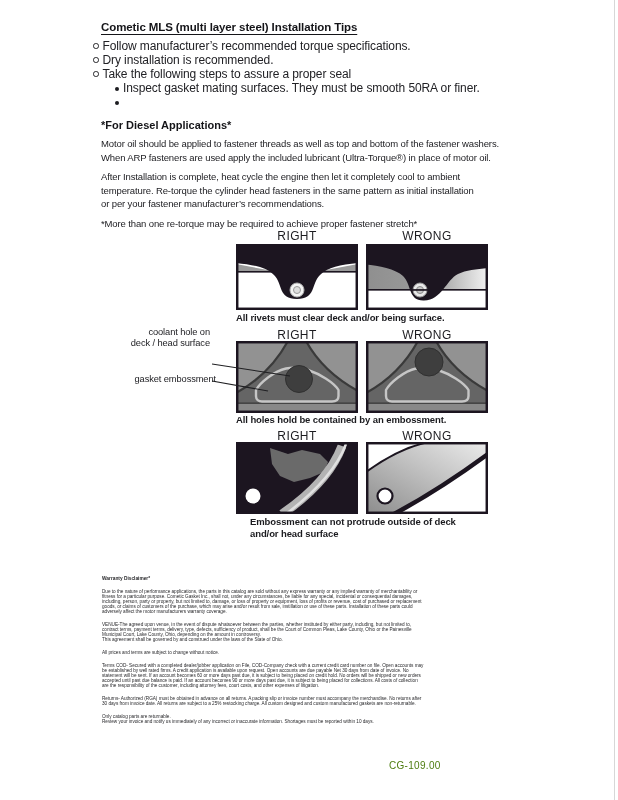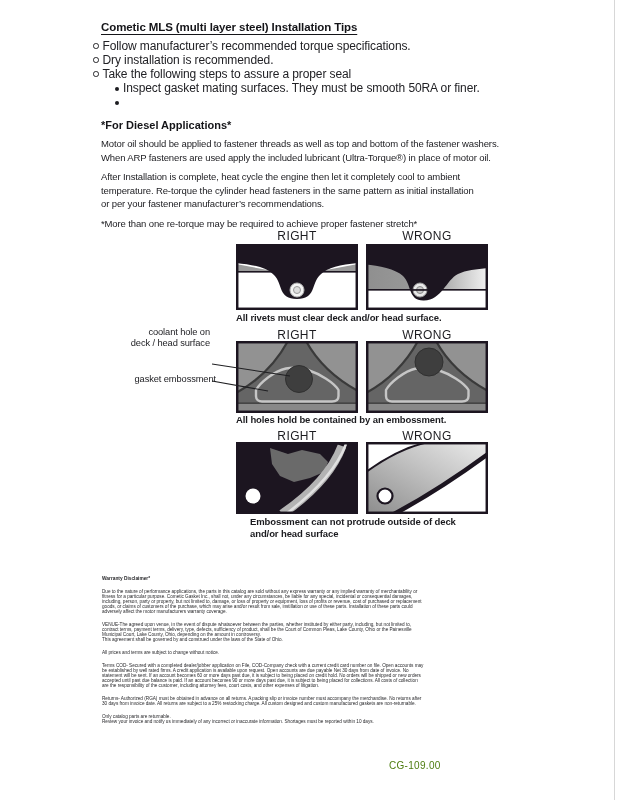--- a/index.html
+++ b/index.html
@@ -77,21 +77,21 @@
     <rect x="0" y="16" width="122" height="30" fill="url(#r1g)"></rect>
     <rect x="0" y="45" width="122" height="1.8" fill="#1c1520"></rect>
     <rect x="0" y="46.8" width="122" height="19.2" fill="#ffffff"></rect>
     <path d="M0,0 H122 V24 C110,25.5 100,26 92,30 C80,36 76,56 58,56.5 C42,57 46,41 37,32 C30,25 12,21.5 0,20.5 Z" fill="#1c1520"></path>
     <circle cx="54" cy="46" r="7" fill="#e9e9e9" stroke="#9a9a9a" stroke-width="1"></circle>
     <circle cx="54" cy="46" r="3.5" fill="#c8c8c8" stroke="#8a8a8a" stroke-width="1"></circle>
     <rect x="46" y="45.1" width="16" height="1.7" fill="#1c1520"></rect>
     <rect x="1.2" y="1.2" width="119.6" height="63.6" fill="none" stroke="#1c1520" stroke-width="2.5"></rect>
   </svg>
 
-  <div class="abs caption" style="left:236px;top:312px;">All rivets must clear deck and/or head surface.</div>
+  <div class="abs caption" style="left:236px;top:312px;">All rivets must clear deck and/or being surface.</div>
 
   <div class="abs rw-label" style="left:236px;top:328px;">RIGHT</div>
   <div class="abs rw-label" style="left:366px;top:328px;">WRONG</div>
 
   <div class="abs side-label" style="left:90px;top:327px;">coolant hole on
 deck / head surface</div>
   <div class="abs side-label" style="left:96px;top:374px;">gasket embossment</div>
 
   <svg class="abs panel" style="left:236px;top:341px;" width="122" height="72" viewBox="0 0 122 72">
     <rect x="0" y="0" width="122" height="72" fill="#929292"></rect>

